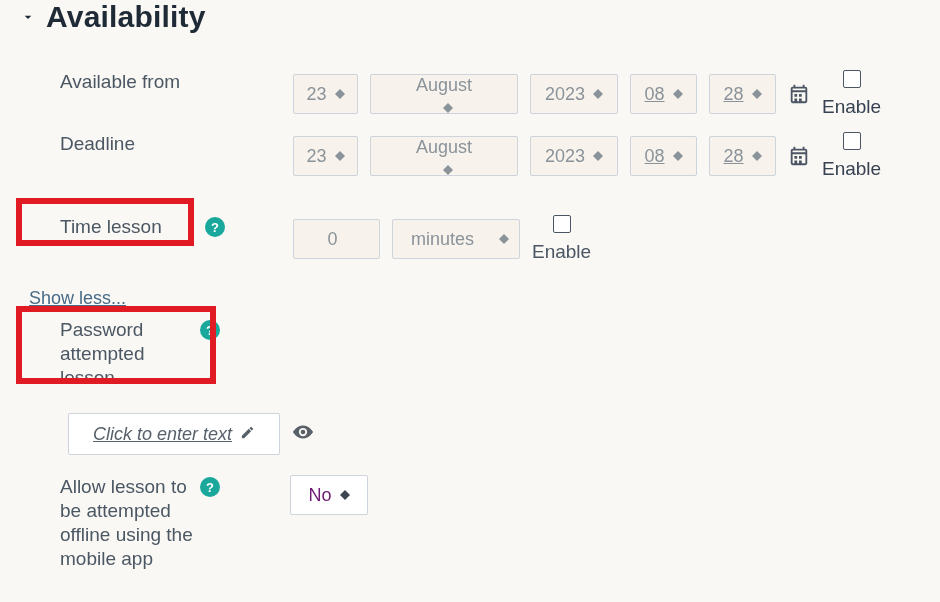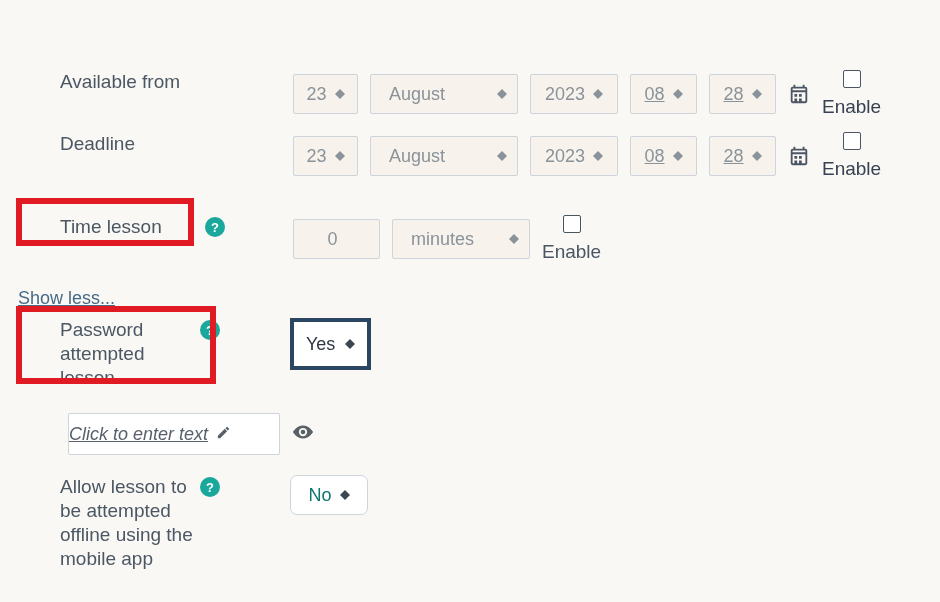--- a/index.html
+++ b/index.html
@@ -57,84 +57,92 @@
   .sort-icon span { width:0; height:0; border-left:5px solid transparent; border-right:5px solid transparent; }
   .sort-icon .up { border-bottom:5px solid var(--muted); }
   .sort-icon .dn { border-top:5px solid var(--muted); }
   .sort-icon.dark .up { border-bottom-color:#3b4652; }
   .sort-icon.dark .dn { border-top-color:#3b4652; }
 
   .w-day   { width: 65px; }
   .w-month { width: 148px; }
   .w-year  { width: 88px; }
   .w-hm    { width: 67px; text-decoration: underline; }
-  .w-unit  { width: 138px; align-items: center; }
+  .w-unit  { width: 128px; align-items: center; }
   .w-num   { width: 87px; }
   .w-no    { width: 78px; }
 
   .cal {
     width:22px; height:22px; display:flex; align-items:center; justify-content:center;
     color: var(--text2);
   }
   .cal svg { width:22px; height:22px; fill: var(--text2); }
 
   .chk { display:flex; align-items:center; gap:8px; color: var(--text); font-size:19px;flex-direction:column; }
   .chkbox { width:16px; height:16px; border:1.6px solid var(--text2); background:#fff; border-radius:2px; }
   .chk.light { color: var(--text2); }
 
   .help {
     width:20px; height:20px; border-radius:50%; background: var(--teal);
     display:flex; align-items:center; justify-content:center;
   }
   .help::after { content:"?"; color:#fff; font-size:13px; font-weight:700; }
 
   .showless {
-    position:absolute; left:18px; top:288px;
+    position:absolute; left:29px; top:288px;
     color: var(--link); text-decoration: underline; font-size:18px;
   }
 
   .yesno-focus {
     border: 4px solid var(--focus);
     background:#fff; color:#2e3640;
     height:44px; padding:0 12px;
     display:flex; align-items:center; gap:10px;
   }
 
   .pwfield {
     height:40px; width:210px; border:1px solid var(--border);
-    background:#fff; display:flex; align-items:center; justify-content:flex-start;
+    background:#fff; display:flex; align-items:center; justify-content:center;
     font-style: italic; color:#586069; text-decoration: underline;
     border-radius:2px; gap:8px;
   }
   .pencil svg { width:15px; height:15px; fill:#586069; }
   .eye svg { width:22px; height:22px; fill:#5a6068; }
 
   
   .row-from     { top: 70px; }
   .row-dead     { top: 132px; }
   .row-time     { top: 215px; }
   .row-ppl      { top: 318px; }
   .row-pw       { top: 413px; }
   .row-offline  { top: 475px; }
 
   
   .hl { position:absolute; border:6px solid var(--highlight); box-sizing:border-box; }
   .hl-time { left:16px; top:198px; width:178px; height:48px; }
   .hl-ppl  { left:16px; top:306px; width:200px; height:78px; }
 
-  .sel.month { justify-content:flex-start; padding-left:18px; }
+  .sel.month { justify-content:flex-start; padding-left:18px;flex-direction:column; }
   .sel.month .txt { flex: 1; text-align:left; }
   .sel.unit  { justify-content:flex-start; padding-left:18px; }
   .sel.unit .txt { flex:1; text-align:left; }
 </style>
 </head>
 <body>
 
 <div class="page">
 
+  <div class="section-header">
+    <span class="chev">
+      <svg viewBox="0 0 24 24">
+          <path d="M7 10l5 5 5-5z"></path>
+        </svg>
+    </span>
+    <h2>Availability</h2>
+  </div>
 
   <div class="row row-from">
     <div class="lbl">Available from</div>
     <div class="ctrls">
       <div class="sel w-day">
           <span class="txt">23</span>
           <span class="sort-icon">
             <span class="up"></span>
             <span class="dn"></span>
           </span>
@@ -250,29 +258,20 @@
         <span>Enable</span>
       </label>
     </div>
   </div>
 
   <a class="showless" href="#">Show less...</a>
 
   <div class="row row-ppl">
     <div class="lbl" style="width:200px;"><span>Password attempted lesson</span></div>
     <span class="help" style="position:relative; top:2px; left:0px;"></span>
-    <div class="ctrls" style="left:40px;">
-      <div class="yesno-focus">
-        <span>Yes</span>
-        <span class="sort-icon dark">
-            <span class="up"></span>
-            <span class="dn"></span>
-          </span>
-      </div>
-    </div>
   </div>
 
   <div class="row row-pw">
     <div class="ctrls">
       <div class="pwfield">
         <span>Click to enter text</span>
         <span class="pencil">
           <svg viewBox="0 0 24 24">
               <path d="M3 17.25V21h3.75L17.81 9.94l-3.75-3.75L3 17.25zM20.71 7.04a1 1 0 0 0 0-1.41l-2.34-2.34a1 1 0 0 0-1.41 0L15.13 5.12l3.75 3.75 1.83-1.83z"></path>
             </svg>
@@ -283,21 +282,21 @@
             <path d="M12 5c-7 0-11 7-11 7s4 7 11 7 11-7 11-7-4-7-11-7zm0 11.5A4.5 4.5 0 1 1 16.5 12 4.5 4.5 0 0 1 12 16.5zm0-7A2.5 2.5 0 1 0 14.5 12 2.5 2.5 0 0 0 12 9.5z"></path>
           </svg>
       </span>
     </div>
   </div>
 
   <div class="row row-offline">
     <div class="lbl" style="width:200px;"><span>Allow lesson to be attempted offline using the mobile app</span></div>
     <span class="help" style="position:relative; top:2px; left:0px;"></span>
     <div class="ctrls" style="left:40px;">
-      <div class="sel w-no" style="background:#fff; color:#0f766e;border-radius:7px;">
+      <div class="sel w-no" style="background:#fff; color:#701a75;">
         <span class="txt">No</span>
         <span class="sort-icon dark">
             <span class="up"></span>
             <span class="dn"></span>
           </span>
       </div>
     </div>
   </div>
 
   <div class="hl hl-time"></div>

